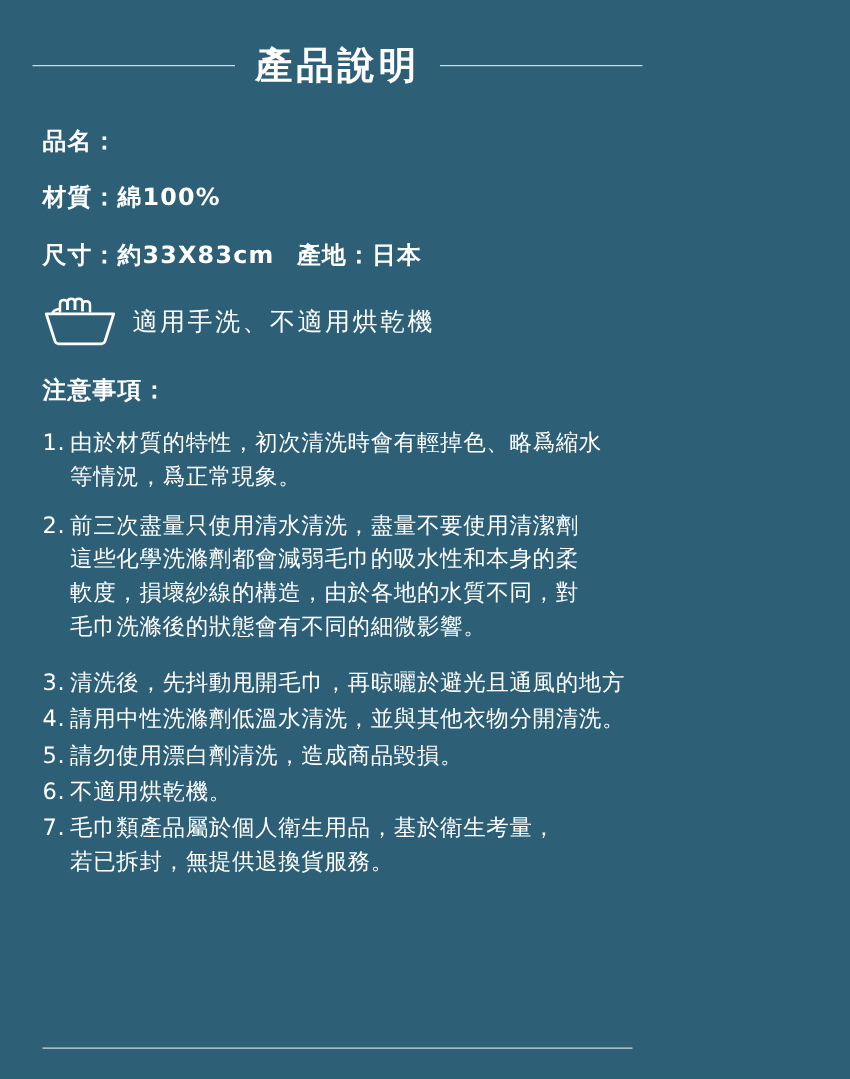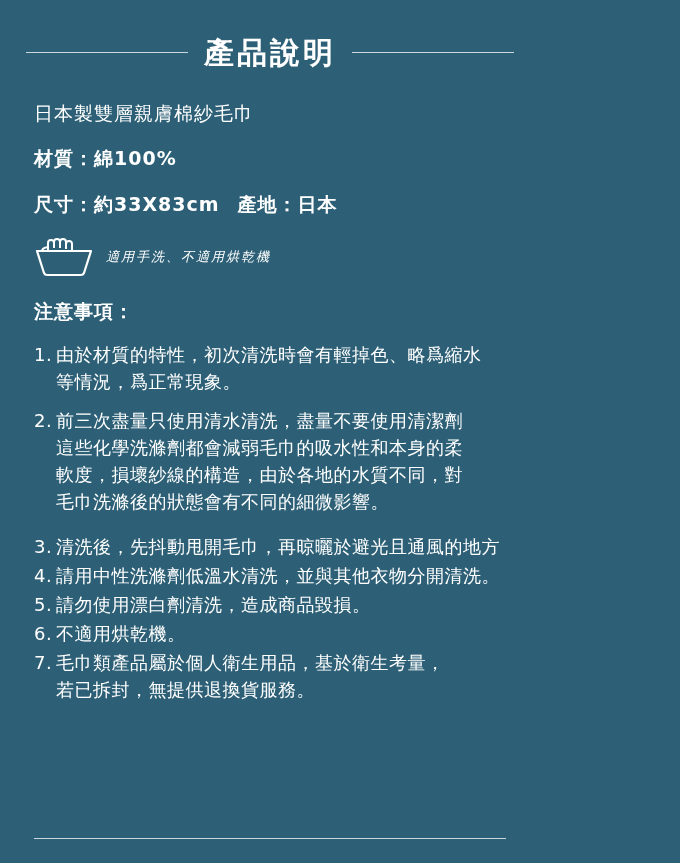--- a/index.html
+++ b/index.html
@@ -78,24 +78,23 @@
     align-items: center;
     gap: 12px;
     margin: 18px 0 22px 0;
   }
   .care-icon {
     width: 60px;
     height: 40px;
     flex: 0 0 auto;
   }
   .care-text {
-    font-size: 13px;
+    font-size: 20px;
     letter-spacing: 2px;
     white-space: pre;
-    font-style: italic;
   }
 
   
   .notes-title {
     font-size: 19px;
     font-weight: bold;
     letter-spacing: 1px;
     margin-bottom: 16px;
   }
   .note {
@@ -134,21 +133,21 @@
 
   <div class="header">
     <div class="rule"></div>
     <div class="title">產品說明</div>
     <div class="rule"></div>
   </div>
 
   <div class="content">
 
     <div class="block">
-      <div class="line">日本製雙層親膚棉紗毛巾</div>
+      <div class="line-b">品名：</div>
     </div>
 
     <div class="block">
       <div class="line-b">材質：綿100%</div>
     </div>
 
     <div class="block row-inline">
       <div class="line-b">尺寸：約33X83cm</div>
       <div class="line-b">產地：日本</div>
     </div>

